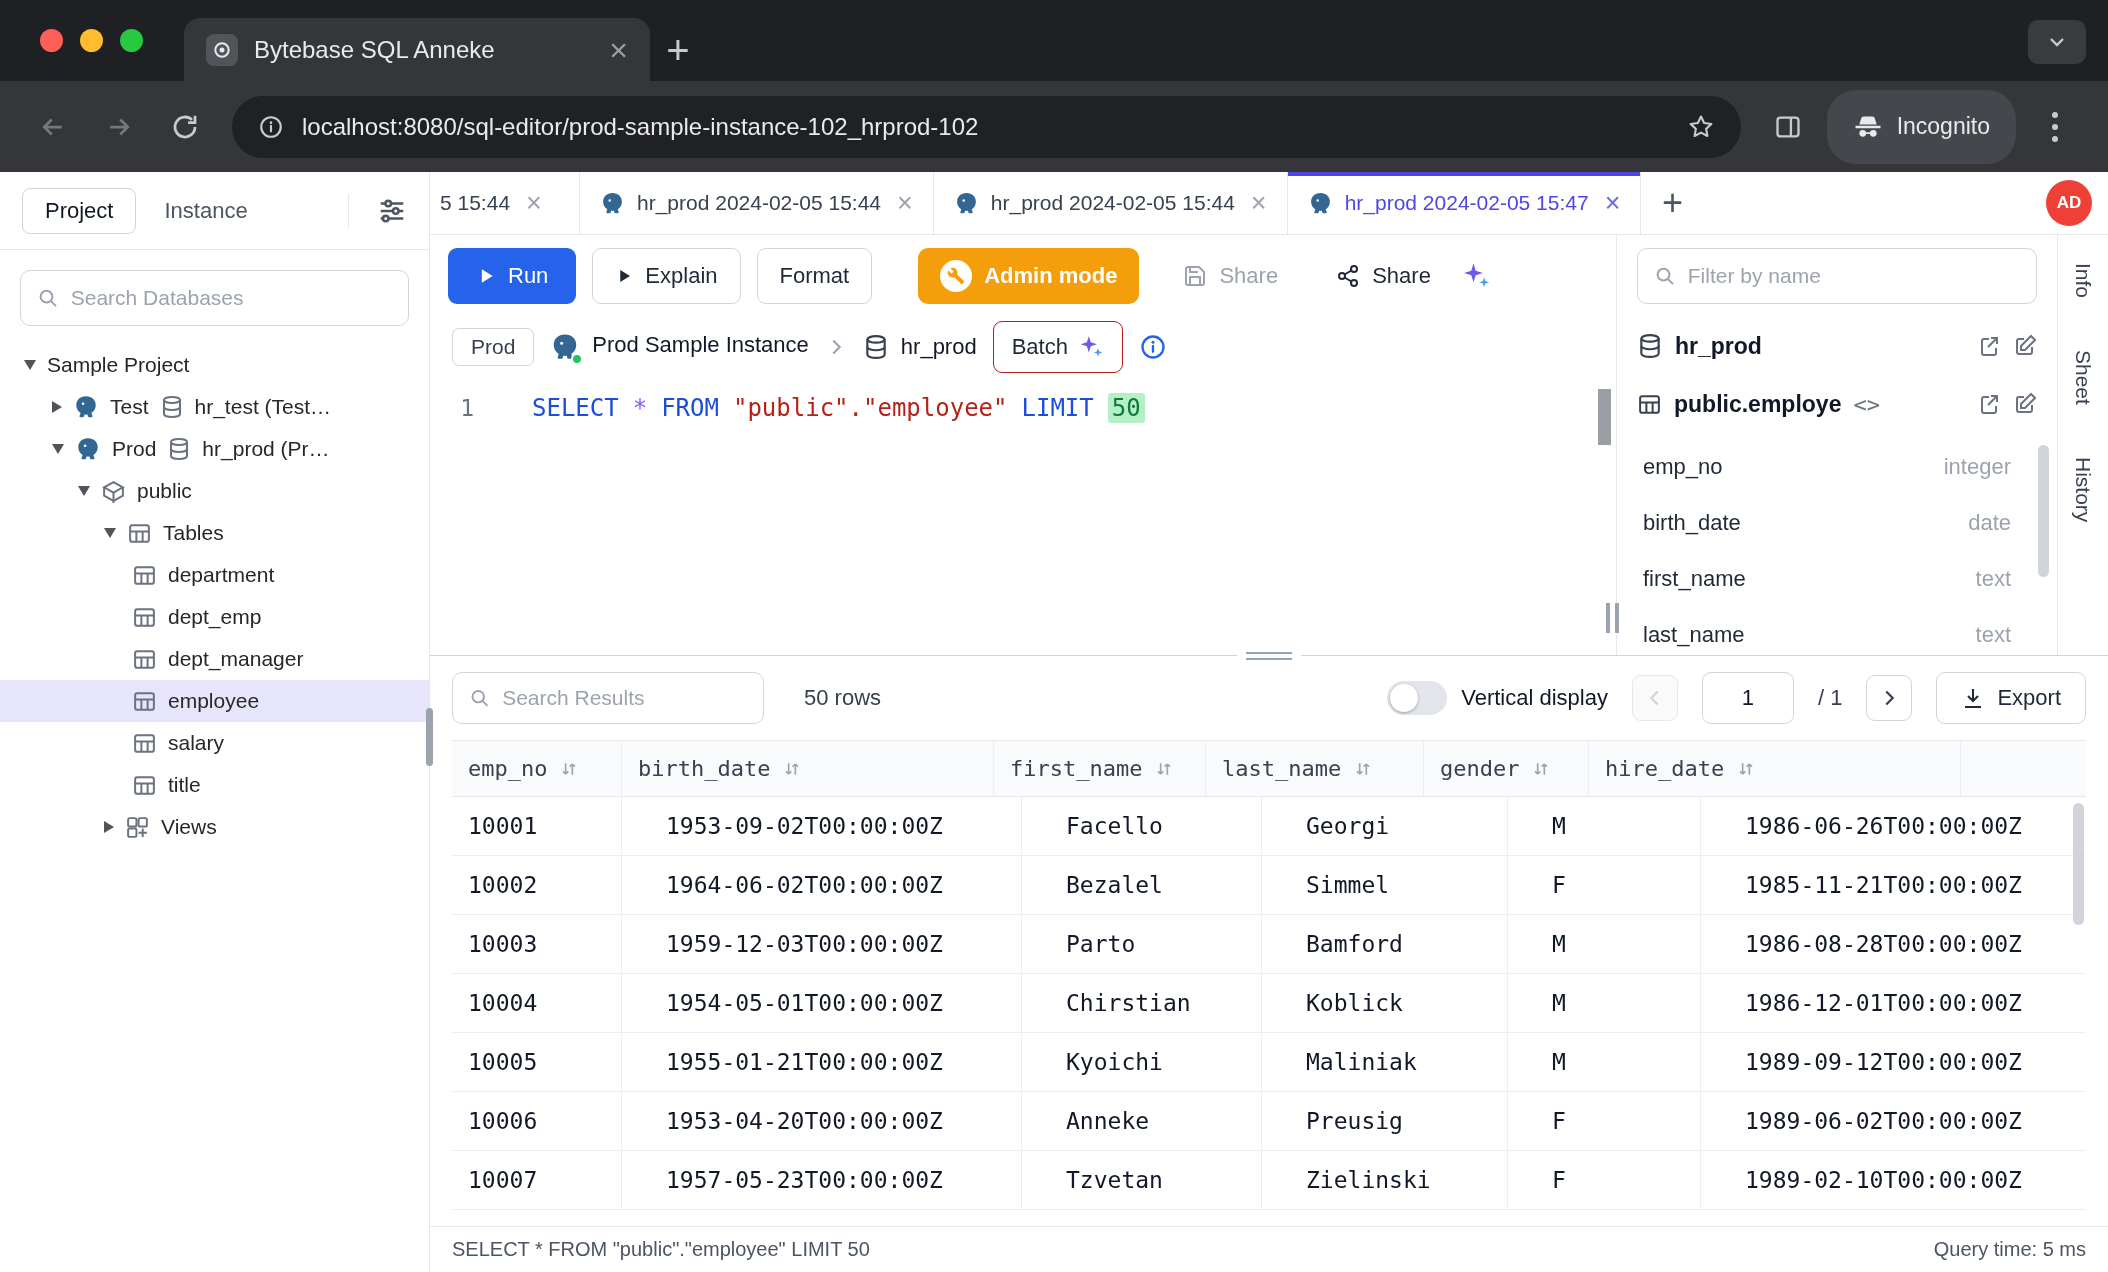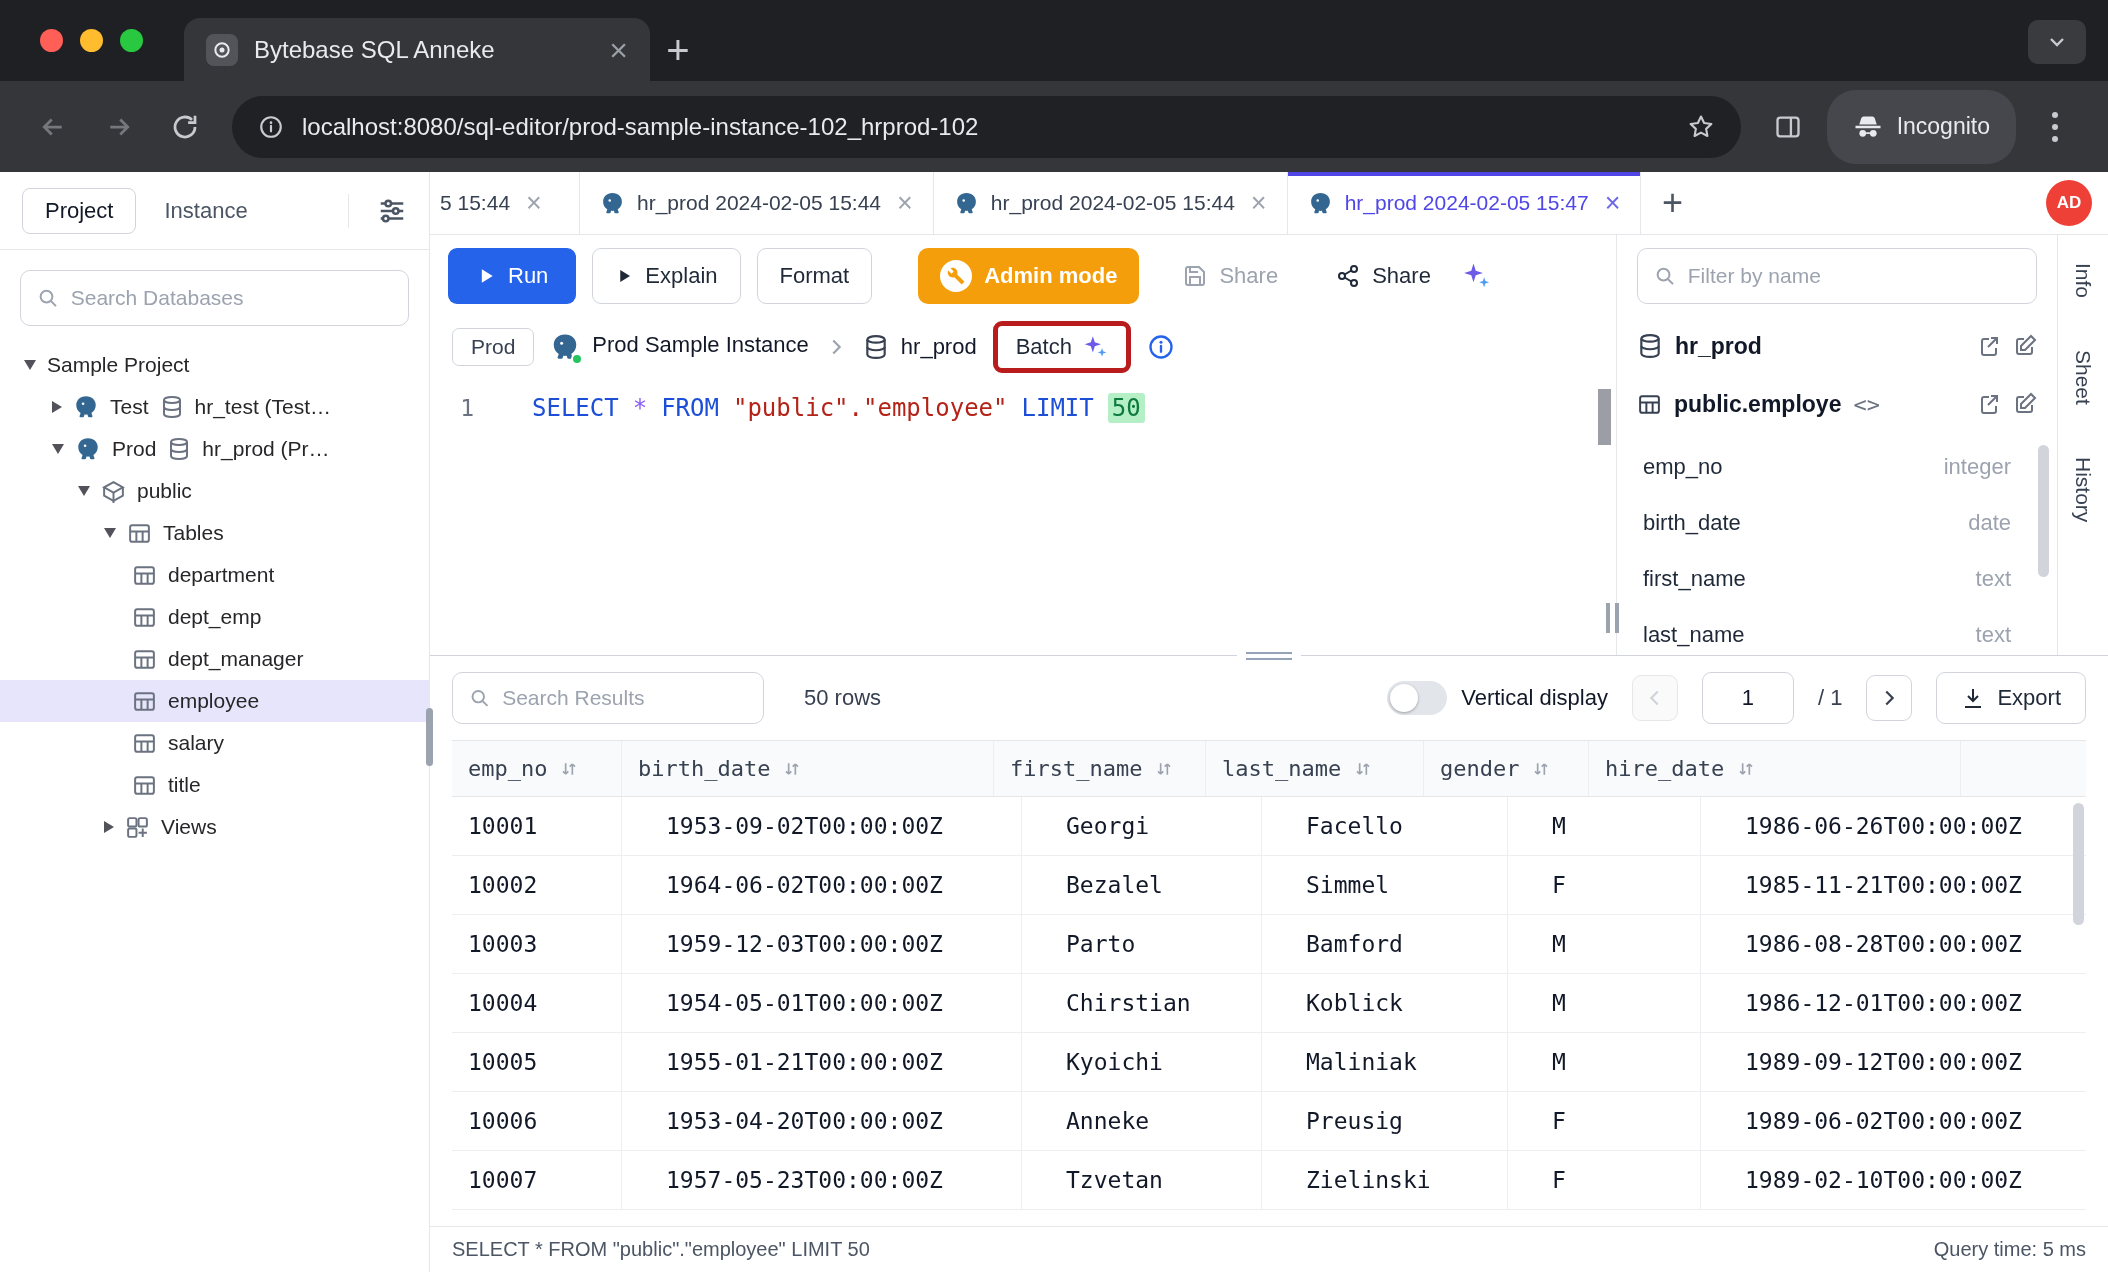--- a/index.html
+++ b/index.html
@@ -85,21 +85,21 @@
   .btn.share { color:#1f2937; padding:0 12px; margin-left:18px; }
   .sparkle { color:#6d5ae8; margin-left:2px; }
 
   .crumbs { height:60px; flex:none; display:flex; align-items:center; gap:16px; padding:0 22px; font-size:22px; }
   .chip { border:1px solid #d1d5db; border-radius:7px; padding:6px 18px; font-size:21px; color:#374151; }
   .inst { display:flex; gap:12px; font-weight:500; color:#111827; }
   .pg-wrap { position:relative; }
   .statusdot { position:absolute; right:-3px; bottom:-3px; width:12px; height:12px; border-radius:50%;
                background:#22c55e; border:2px solid #fff; }
   .sep-ic { color:#9ca3af; }
-  .batch { border:5px solid #b91c1c; border-radius:9px; height:52px; display:flex; align-items:center; gap:10px;
+  .batch { border:1px solid #b91c1c; border-radius:9px; height:52px; display:flex; align-items:center; gap:10px;
            padding:0 18px; font-size:22px; color:#1f2937; }
 
   .code { flex:1; position:relative; font-family:"DejaVu Sans Mono",monospace; font-size:24px; padding-top:16px; }
   .codeline { display:flex; align-items:baseline; }
   .gutter { width:72px; flex:none; text-align:right; padding-right:28px; color:#6b7280; font-size:23px; }
   .codetext { padding-left:30px; display:flex; align-items:baseline; }
   .tok { margin-right:14px; white-space:pre; }
   .tok.kw { color:#1d4ed8; }
   .tok.op { color:#8b5cf6; }
   .tok.str { color:#b42318; }
@@ -663,22 +663,22 @@
             <svg class="sort" width="20" height="20" viewBox="0 0 24 24" fill="none" stroke="currentColor" stroke-width="2">
                 <path d="M8 5v13M8 18l-3.2-3.2M8 18l3.2-3.2M16 19V6M16 6l-3.2 3.2M16 6l3.2 3.2"></path>
               </svg>
           </div>
           <div class="r-c nb"></div>
         </div>
 
         <div class="rgrid r-row">
           <div class="r-c">10001</div>
           <div class="r-c">1953-09-02T00:00:00Z</div>
+          <div class="r-c">Facello</div>
           <div class="r-c">Georgi</div>
-          <div class="r-c">Facello</div>
           <div class="r-c">M</div>
           <div class="r-c">1986-06-26T00:00:00Z</div>
           <div class="r-c nb"></div>
         </div>
         <div class="rgrid r-row">
           <div class="r-c">10002</div>
           <div class="r-c">1964-06-02T00:00:00Z</div>
           <div class="r-c">Bezalel</div>
           <div class="r-c">Simmel</div>
           <div class="r-c">F</div>

